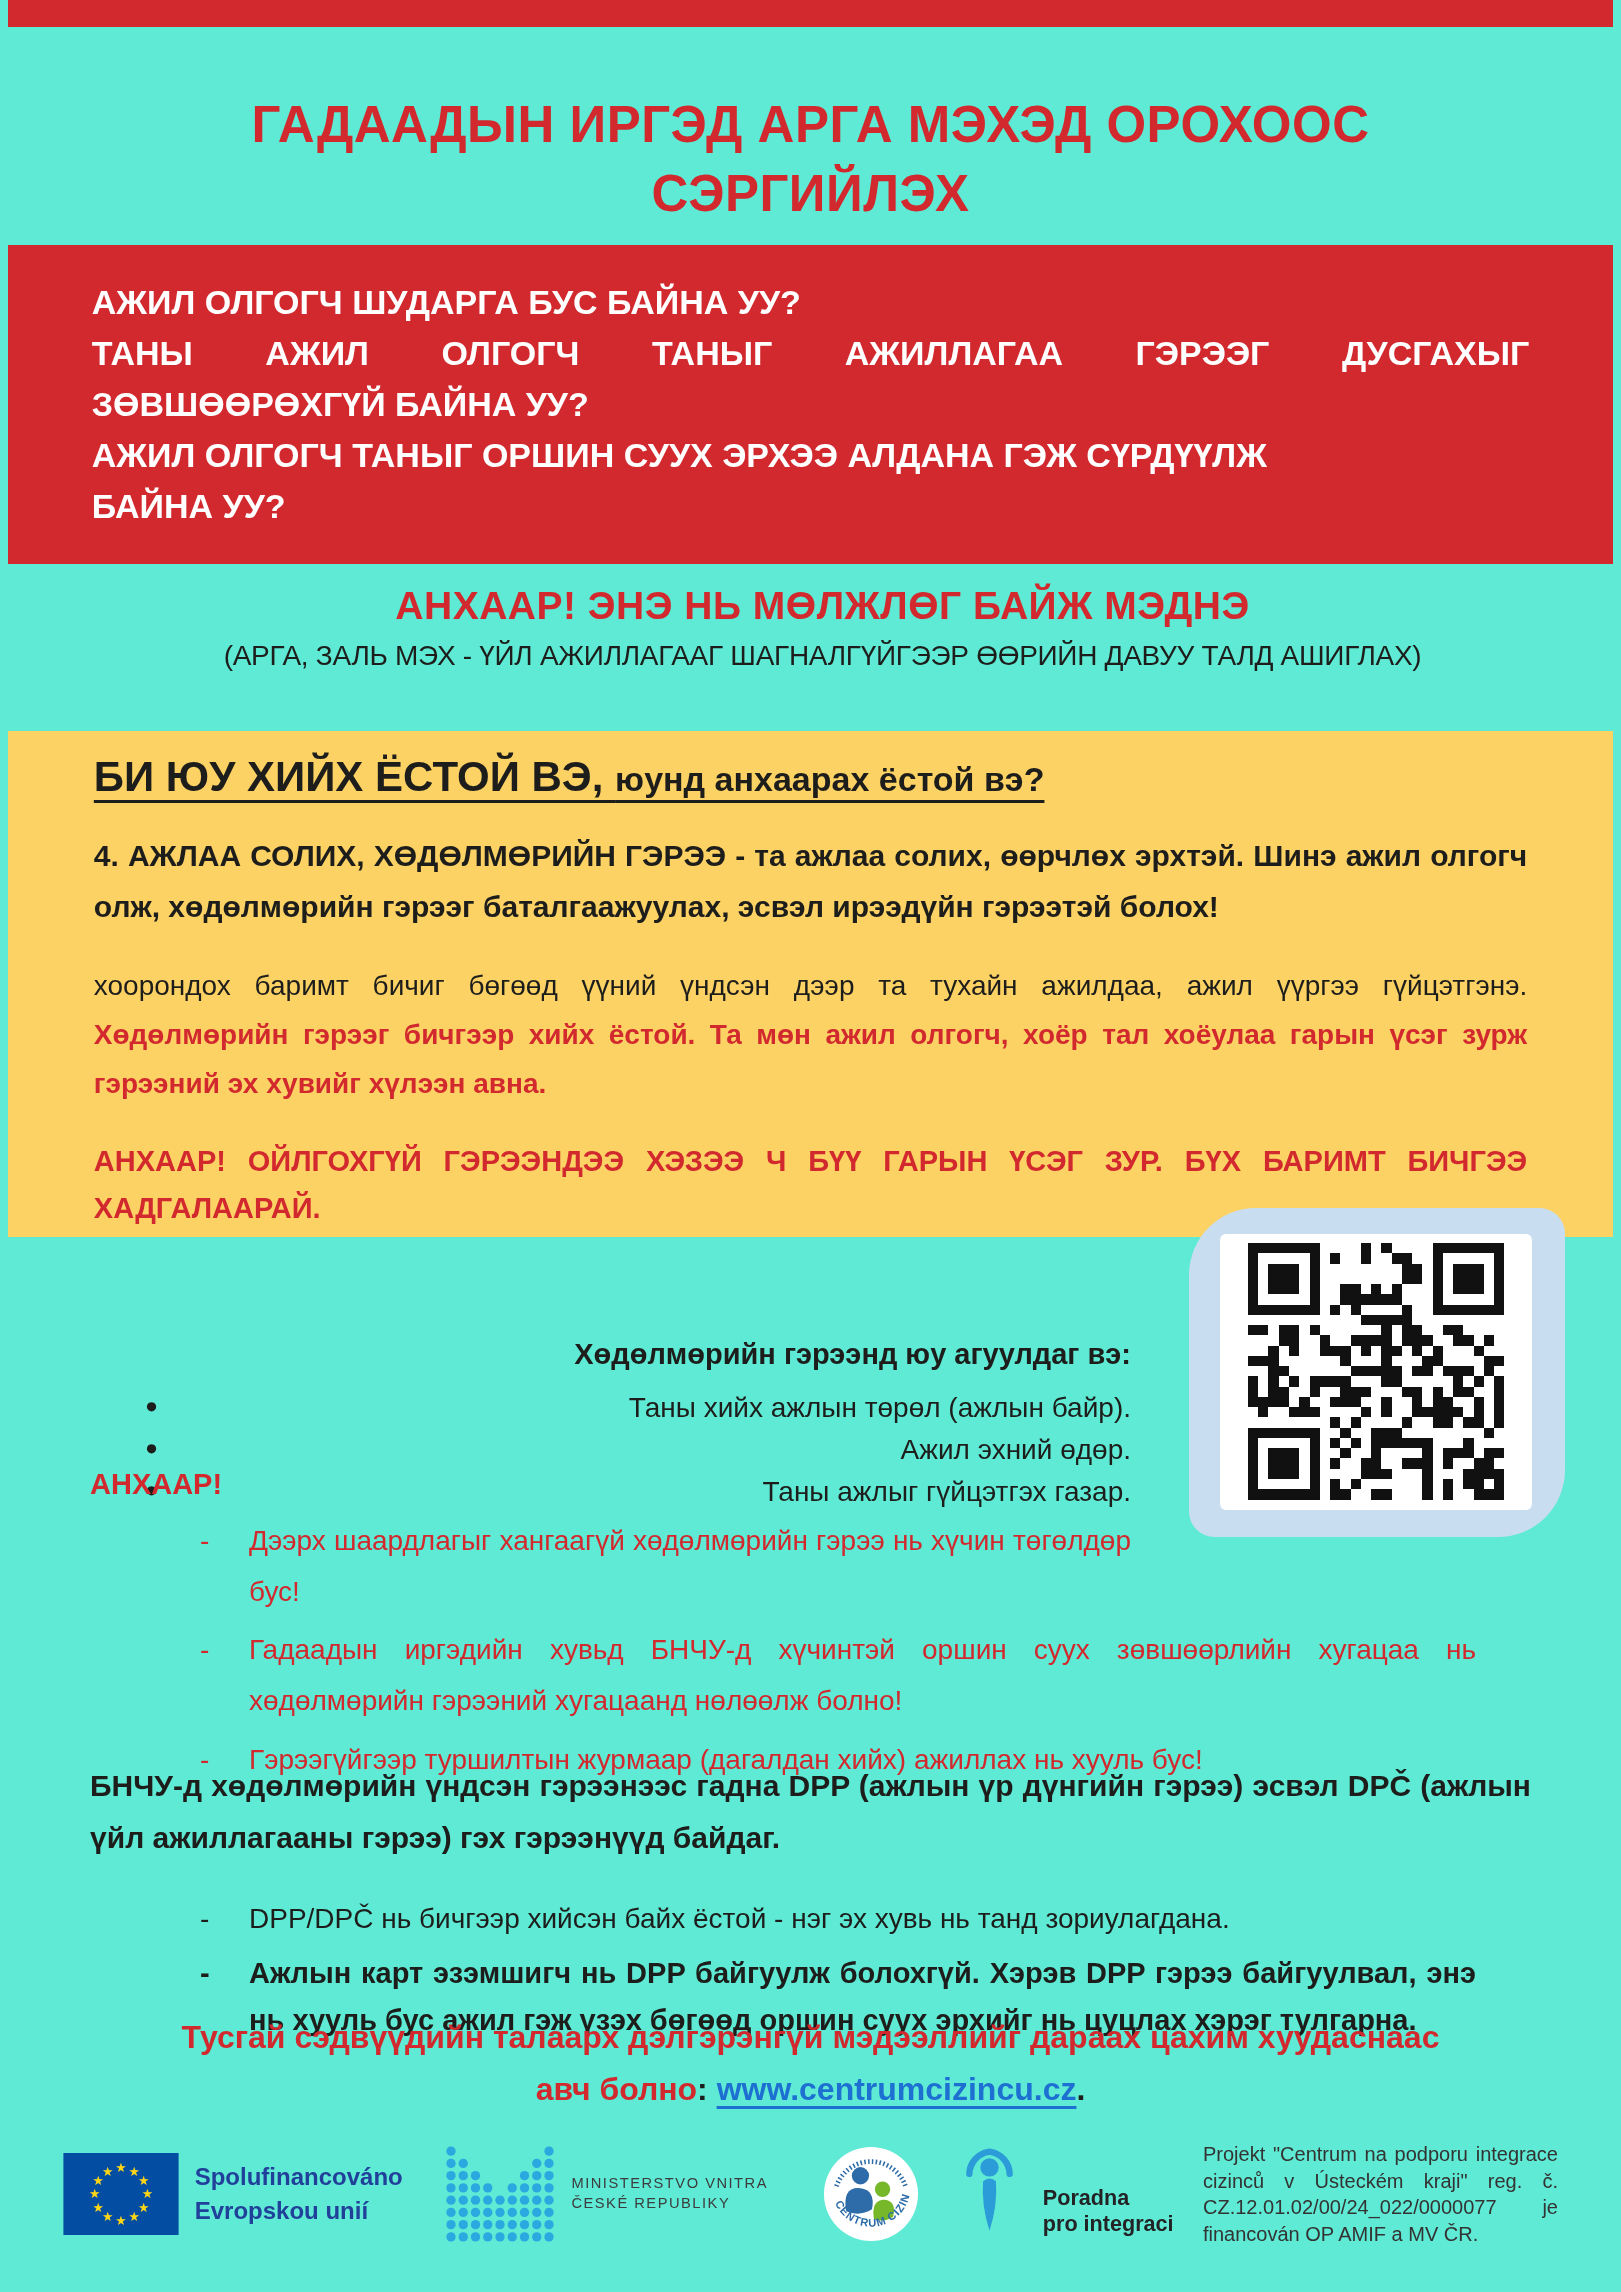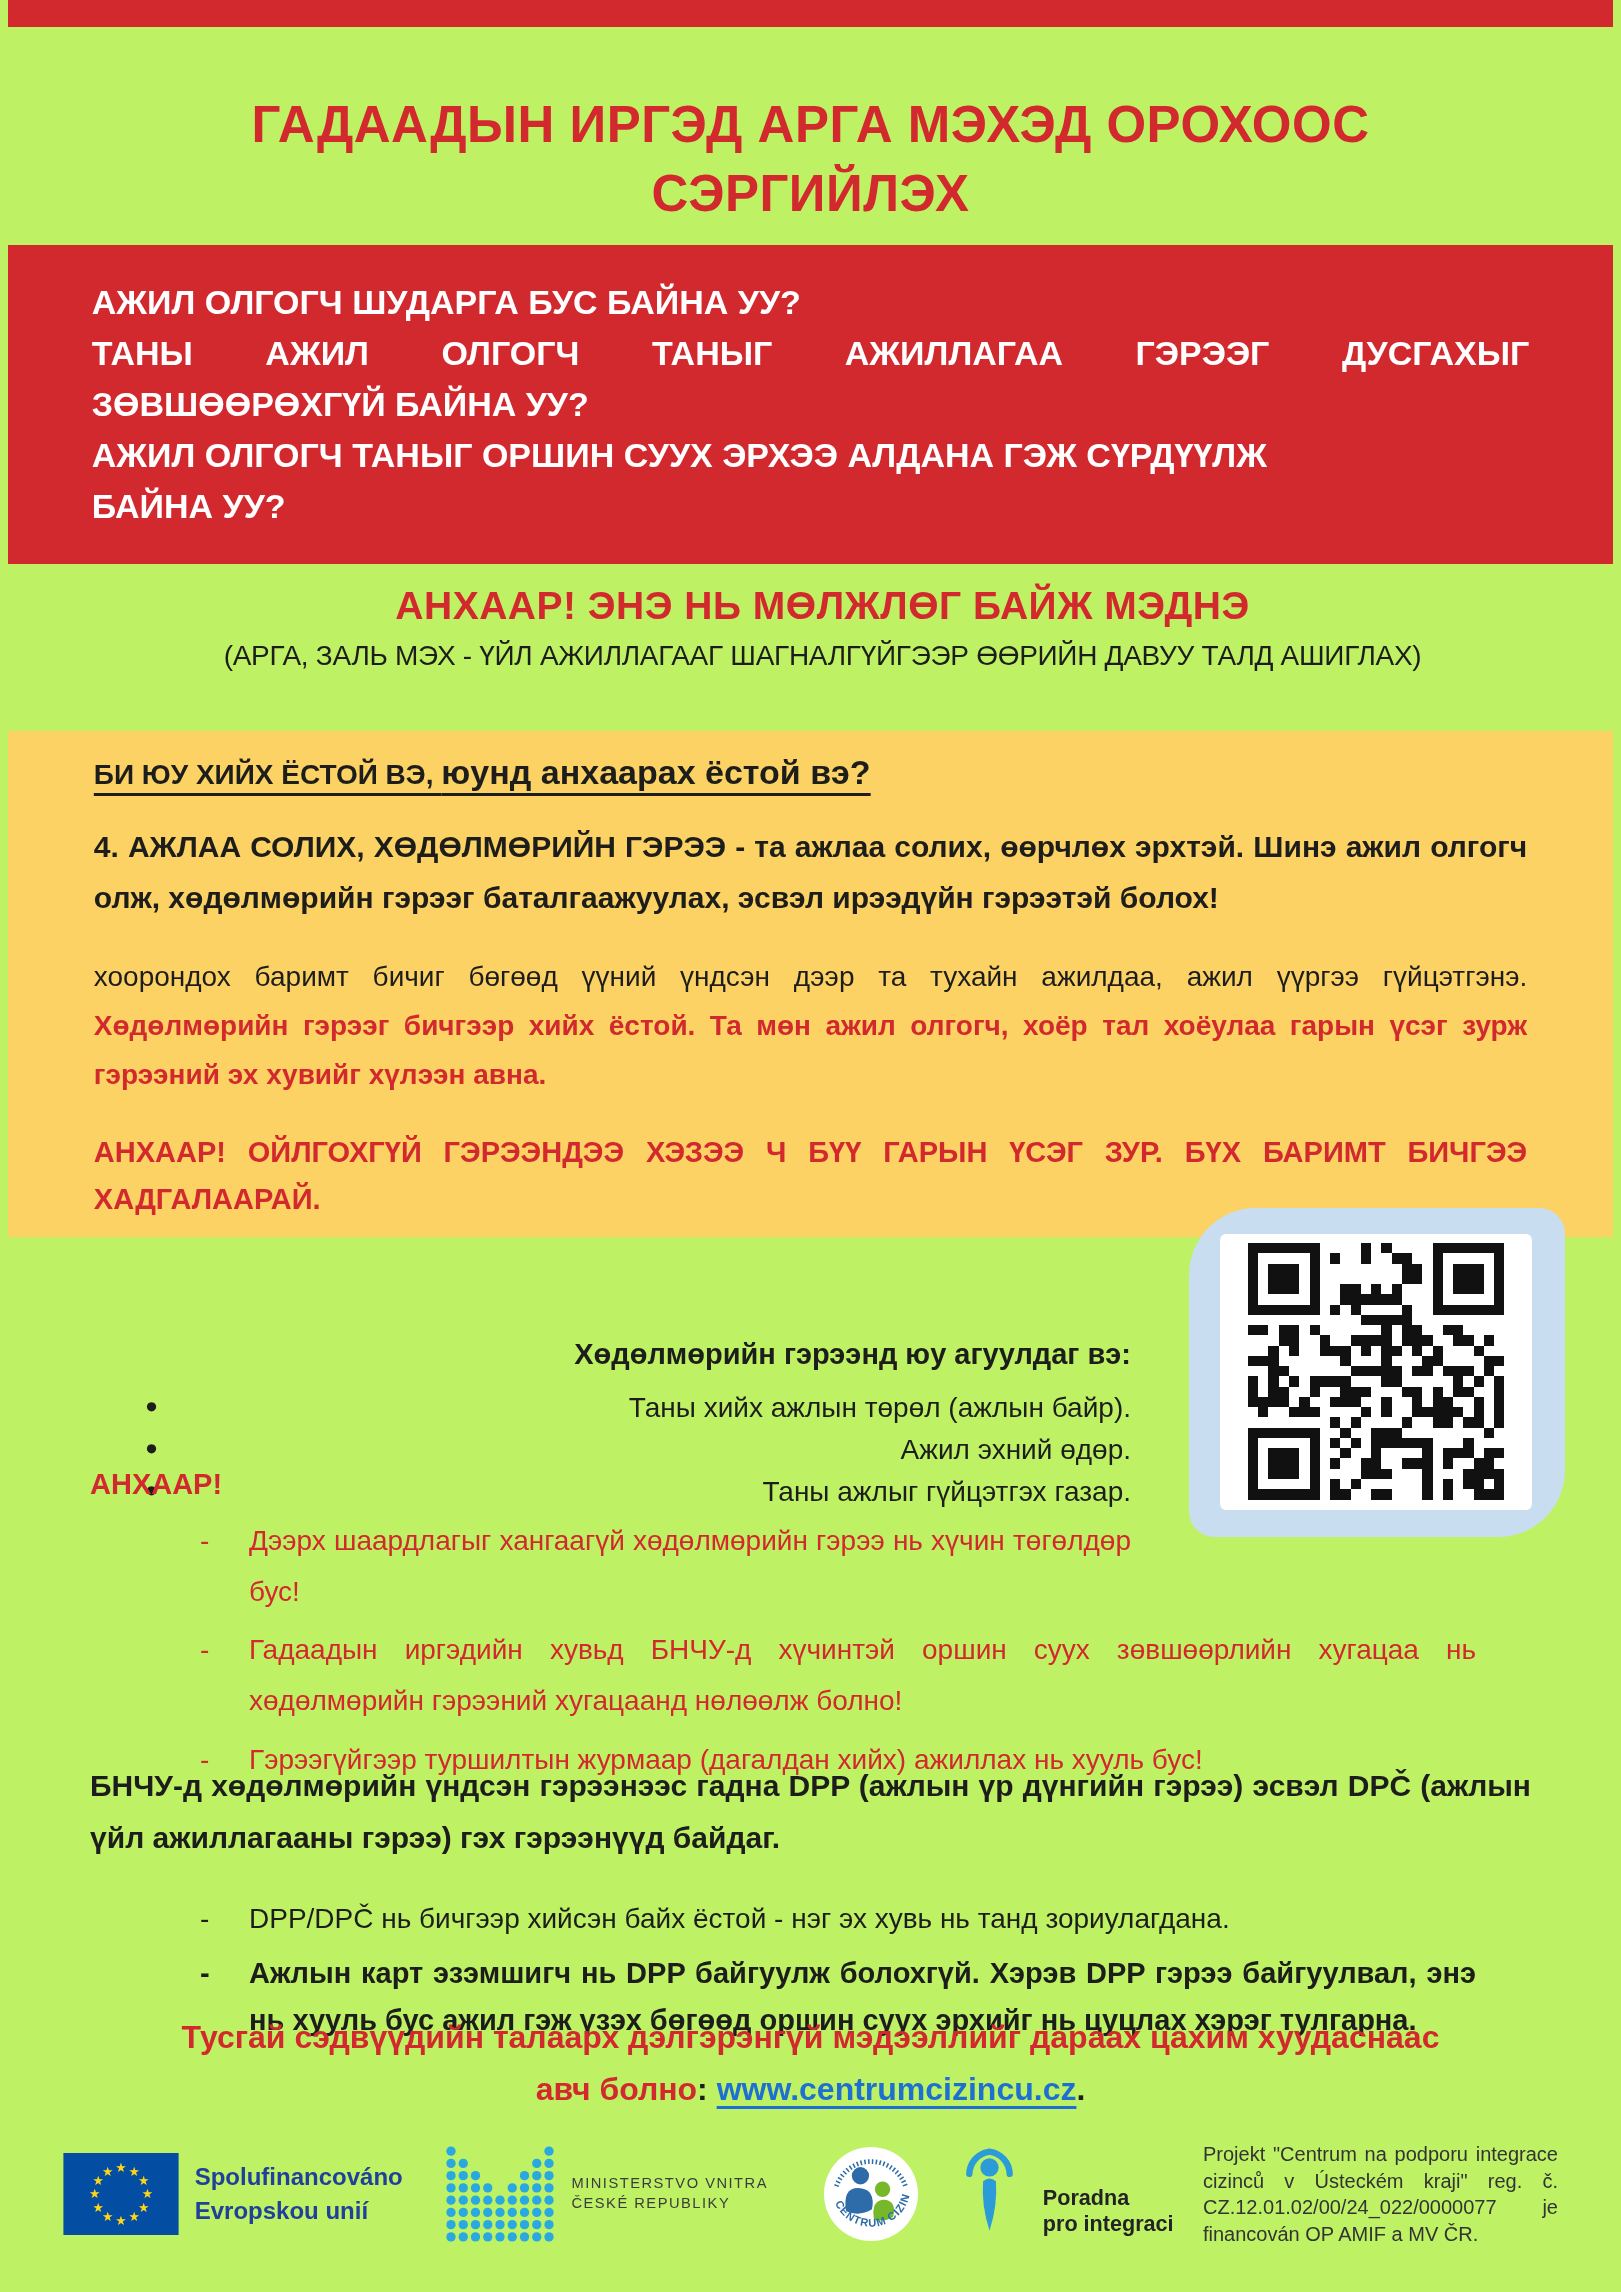--- a/index.html
+++ b/index.html
@@ -8,40 +8,40 @@
     --ink:#1d1d1b;
     --link:#1d6fd1;
     --qrbg:#c9ddf0;
     --eu-blue:#034ea2;
     --eu-text:#21409a;
     --mv-blue:#2aa9e0;
     --gray:#3c3c3e;
   }
   *{margin:0;padding:0;box-sizing:border-box;}
   body{background:#888;font-family:"Liberation Sans",sans-serif;}
-  .page{position:relative;width:1621px;height:2293px;background:#bef264;margin:0 auto;overflow:hidden;}
+  .page{position:relative;width:1621px;height:2293px;background:#5eead4;margin:0 auto;overflow:hidden;}
 
   .topbar{position:absolute;top:0;left:7.8px;right:7.8px;height:27.4px;background:var(--red);}
 
   .sec-title{position:absolute;top:90px;left:0;right:0;text-align:center;color:var(--red);
     font-weight:bold;font-size:51px;line-height:69px;letter-spacing:0.5px;}
 
   .sec-banner{position:absolute;top:245px;left:7.8px;right:7.8px;background:var(--red);
     padding:32px 84px;color:#fff;font-weight:bold;font-size:34px;}
   .banner-line{line-height:51px;}
   .banner-line.stretch{text-align:justify;text-align-last:justify;}
 
   .sec-notice{position:absolute;top:584px;left:0;right:0;text-align:center;padding-left:24px;}
   .notice-h{color:var(--red);font-weight:bold;font-size:39px;letter-spacing:0.5px;}
   .notice-sub{margin-top:11.8px;color:var(--ink);font-size:28px;letter-spacing:-0.3px;}
 
   .sec-yellow{position:absolute;top:731px;left:7.8px;right:7.8px;height:506px;background:var(--yellow);
     padding:21.6px 86px 0;color:var(--ink);}
   .y-h2{font-weight:bold;text-decoration:underline;text-decoration-thickness:2.9px;text-underline-offset:8.8px;}
-  .y-h2 .h2-main{font-size:28px;margin-top:20px;}
+  .y-h2 .h2-main{font-size:42px;margin-top:20px;}
   .y-h2 .h2-sub{font-size:34px;}
   .p4{margin-top:29px;font-size:30px;font-weight:bold;line-height:51px;text-align:justify;}
   .p4 .u{text-decoration-thickness:2.9px;text-underline-offset:6.9px;}
   .p-intro{margin-top:29px;font-size:28px;line-height:49px;text-align:justify;}
   .p-intro .intro-red{color:var(--red);font-weight:bold;}
   .y-warn{margin-top:30px;font-size:29px;font-weight:bold;color:var(--red);line-height:47px;text-align:justify;text-align-last:left;}
 
   .qr-panel{position:absolute;left:1189px;top:1208px;width:376px;height:329px;background:var(--qrbg);
     border-radius:67px 25.5px 67px 25.5px;}
   .qr-inner{position:absolute;inset:25.5px 33px 27.4px 31px;background:#fff;border-radius:5.9px;padding:9.8px;}

